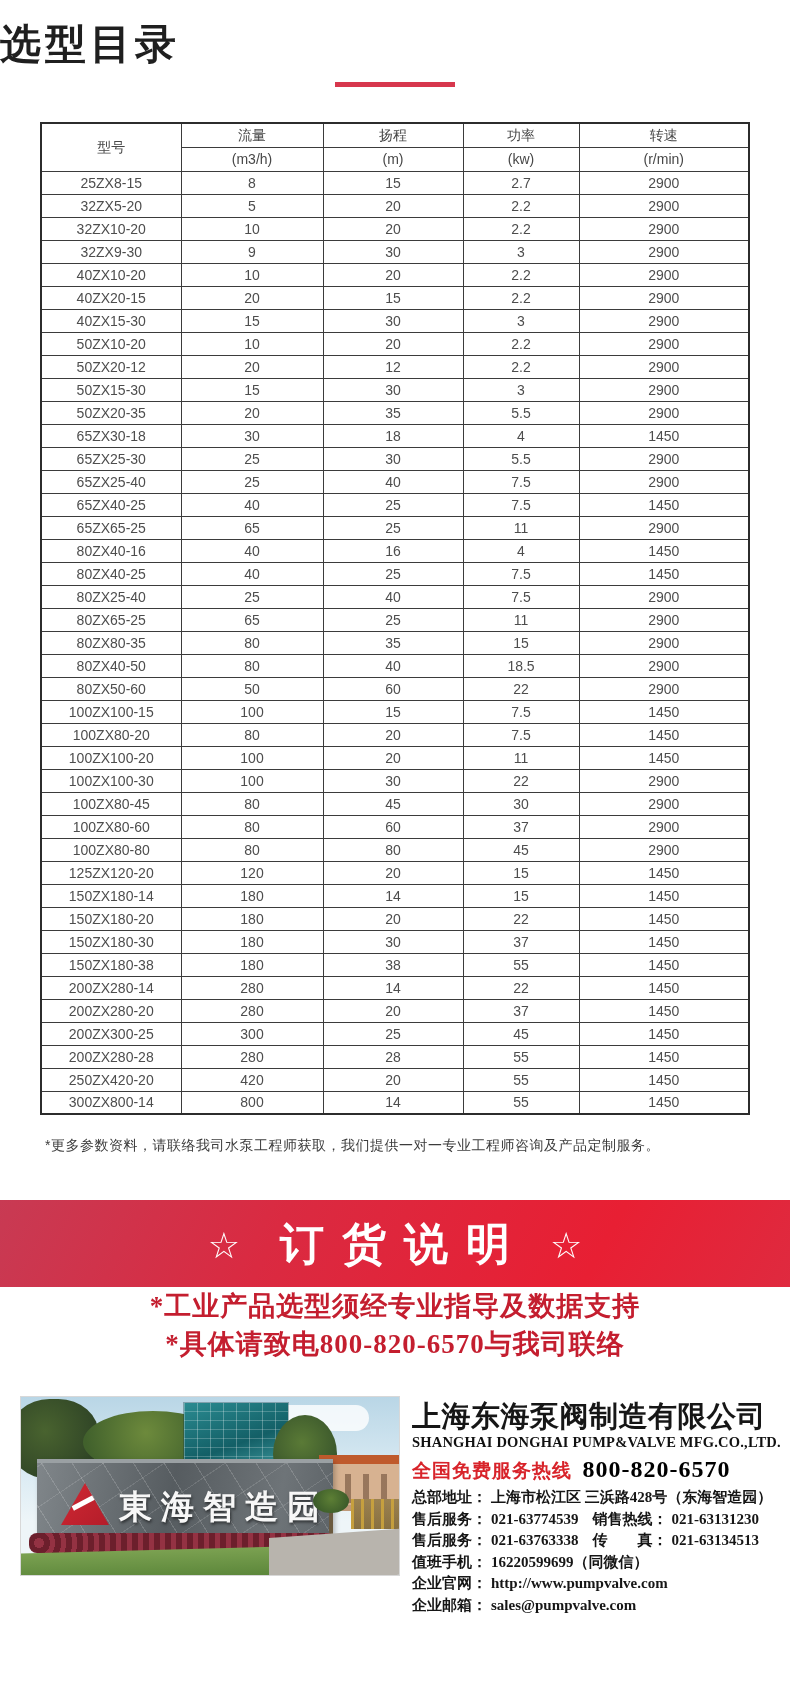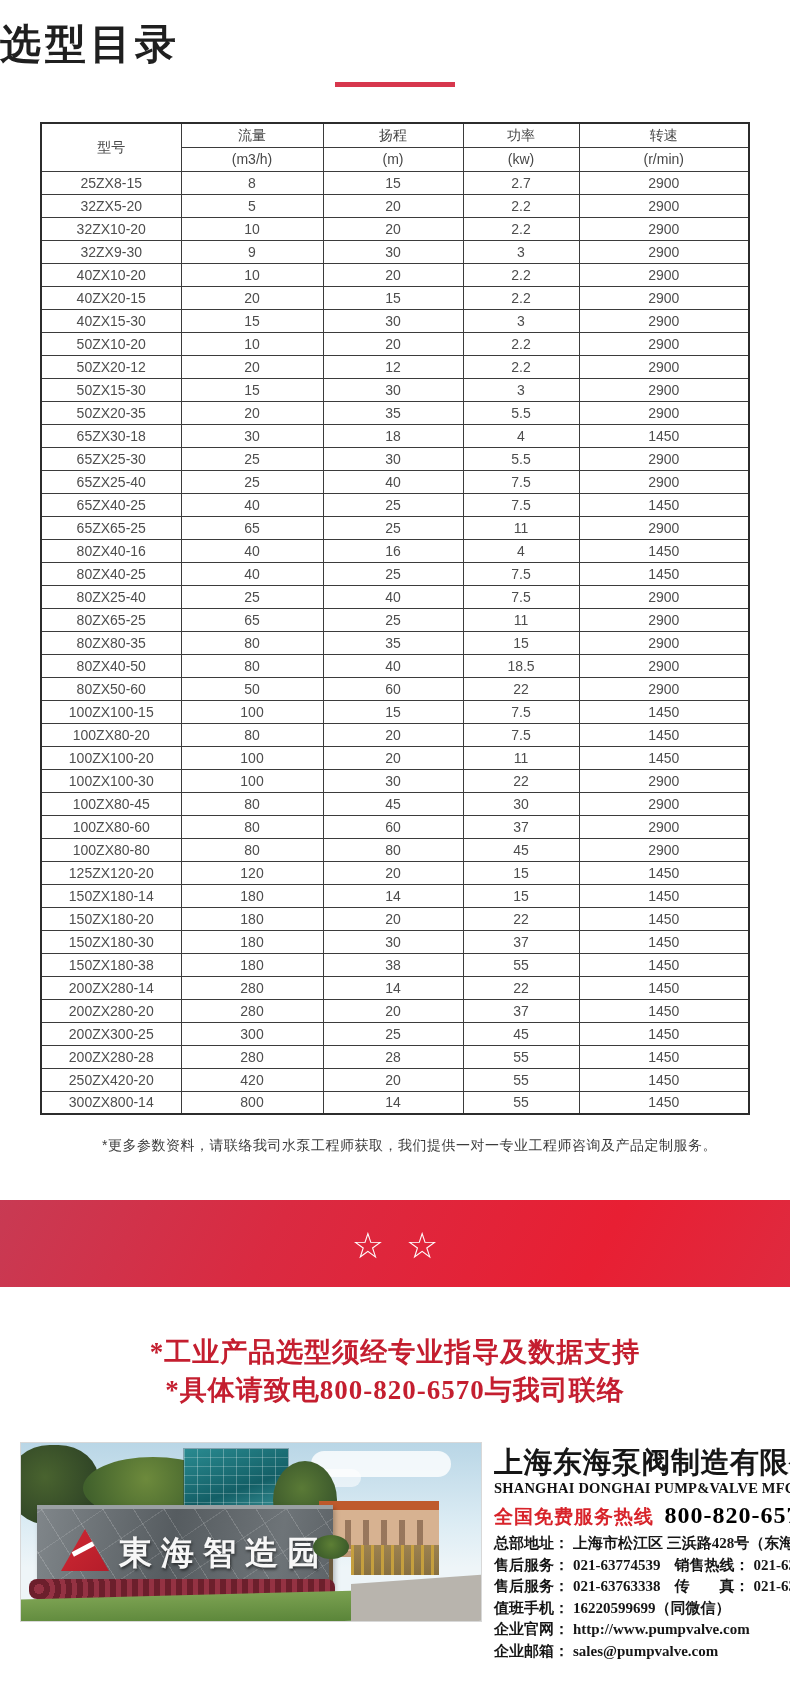--- a/index.html
+++ b/index.html
@@ -50,21 +50,20 @@
     line-height: 1;
   }
   .spec-table thead th { height: 24px; color: #474747; }
 
   
   .footnote {
     margin: 22px 16px 0 45px;
     font-size: 14px;
     color: #3c3c3c;
     letter-spacing: 0.5px;
-    text-align: center;
   }
 
   
   .order-banner {
     margin-top: 45px;
     width: 790px;
     height: 87px;
     background: linear-gradient(118deg, #c83a53 0%, #da2a41 35%, #e81f33 75%, #df2a3f 100%);
     display: flex;
     align-items: center;
@@ -81,21 +80,21 @@
     color: #ffffff;
     font-size: 44px;
     font-weight: 900;
     letter-spacing: 18px;
     text-indent: 18px;
     line-height: 1;
     white-space: nowrap;
   }
 
   
-  .order-notes { margin-top: 46px; }
+  .order-notes { }
   .order-note {
     text-align: center;
     font-family: "Liberation Serif", serif;
     font-weight: bold;
     font-size: 27px;
     line-height: 38px;
     color: #c41e2f;
     letter-spacing: 1px;
   }
 
@@ -104,21 +103,21 @@
     margin-top: 33px;
     display: flex;
     align-items: flex-start;
     gap: 12px;
     padding: 0 16px 0 20px;
   }
 
   
   .photo {
     position: relative;
-    width: 462px;
+    width: 380px;
     height: 180px;
     flex: 0 0 auto;
     overflow: hidden;
     border: 1px solid #d8d8d8;
     background: linear-gradient(180deg, #b9d6e6 0%, #dcecf4 45%, #eef5f8 70%);
     padding-left: 44px;
   }
   .photo * { position: absolute; }
   .ph-cloud { width: 140px; height: 26px; border-radius: 20px; background: rgba(255,255,255,0.8); top: 8px; right: 30px; }
   .ph-cloud.c2 { width: 90px; height: 18px; top: 26px; right: 120px; opacity: .7; }
@@ -514,20 +513,21 @@
         <td>55</td>
         <td>1450</td>
       </tr>
     </tbody>
 </table>
 
 <p class="footnote">*更多参数资料，请联络我司水泵工程师获取，我们提供一对一专业工程师咨询及产品定制服务。</p>
 
 <div class="order-banner">
   <span class="star">☆</span>
+  <span class="banner-title">订货说明</span>
   <span class="star">☆</span>
 </div>
 
 <div class="order-notes">
   <p class="order-note">*工业产品选型须经专业指导及数据支持</p>
   <p class="order-note">*具体请致电800-820-6570与我司联络</p>
 </div>
 
 <div class="footer">
 

